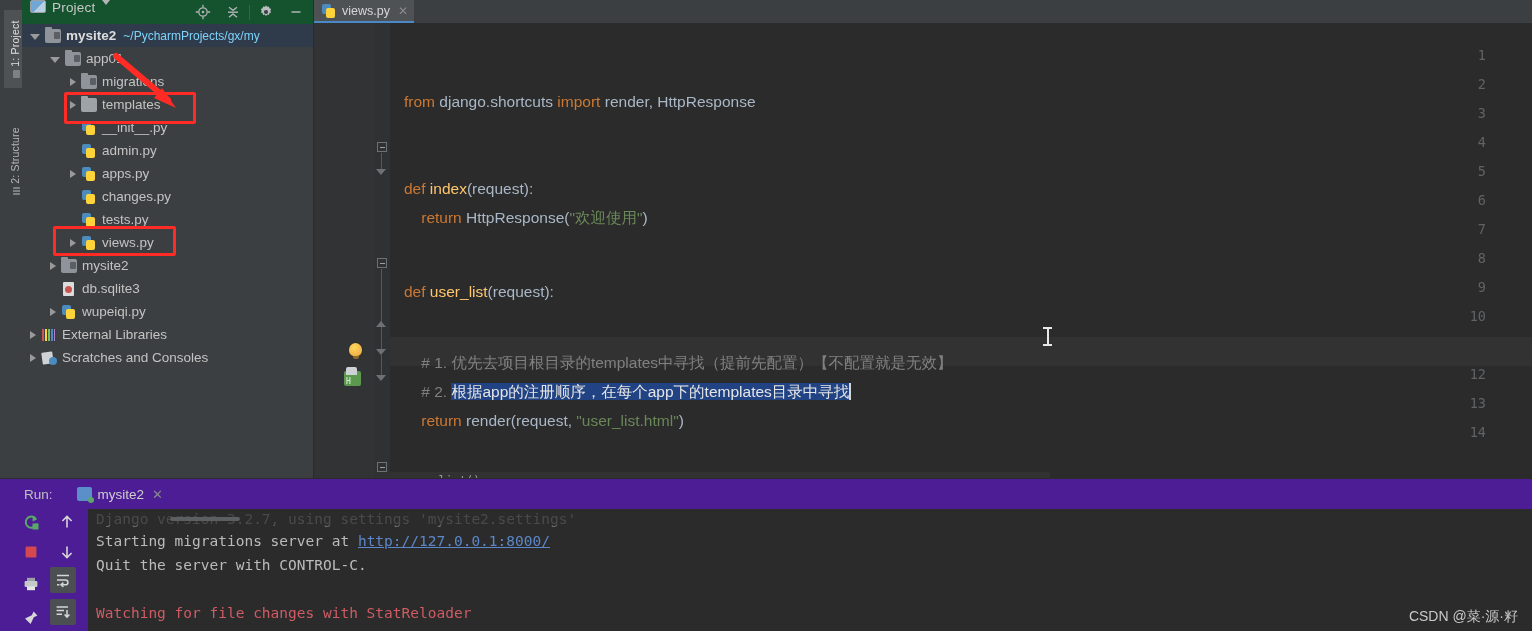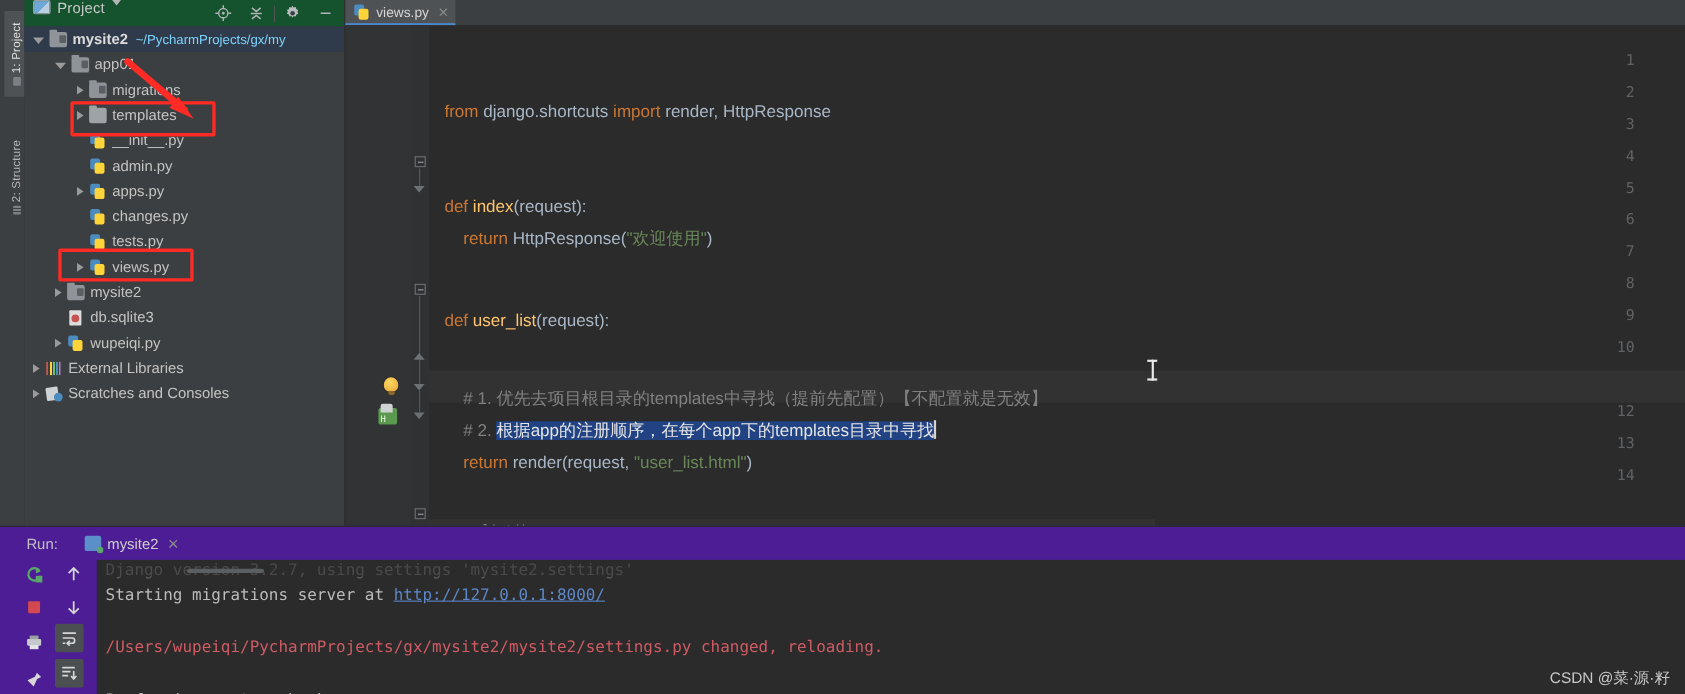--- a/index.html
+++ b/index.html
@@ -748,21 +748,22 @@
           <path d="M11.6 2.6L15.4 6.4L11.8 8.2L8.6 15L3 9.4L9.8 6.2Z" fill="#d6d6d6"></path>
         </svg>
       </div>
     </div>
 
     <div class="console">
       <div class="cline" style="top:2px; color:#6e6e6e;">Django version 3.2.7, using settings 'mysite2.settings'</div>
 
       <div class="cline" style="top:24px;"><span>Starting migrations server at </span><span class="clink">http://127.0.0.1:8000/</span></div>
 
-      <div class="cline err" style="top:72px;">/Users/wupeiqi/PycharmProjects/gx/mysite2/mysite2/settings.py changed, reloading.</div>
+      <div class="cline" style="top:48px;">Quit the server with CONTROL-C.</div>
+      <div class="cline err" style="top:96px;">Watching for file changes with StatReloader</div>
       <div class="cline" style="top:120px;">Performing system checks...</div>
 
       <div class="console-topfade"></div>
       <div class="scroll-thumb" style="left:82px; top:8px; width:70px; height:4px;"></div>
     </div>
 
     <div class="watermark">CSDN @菜·源·籽</div>
   </div>
 
 </div>

